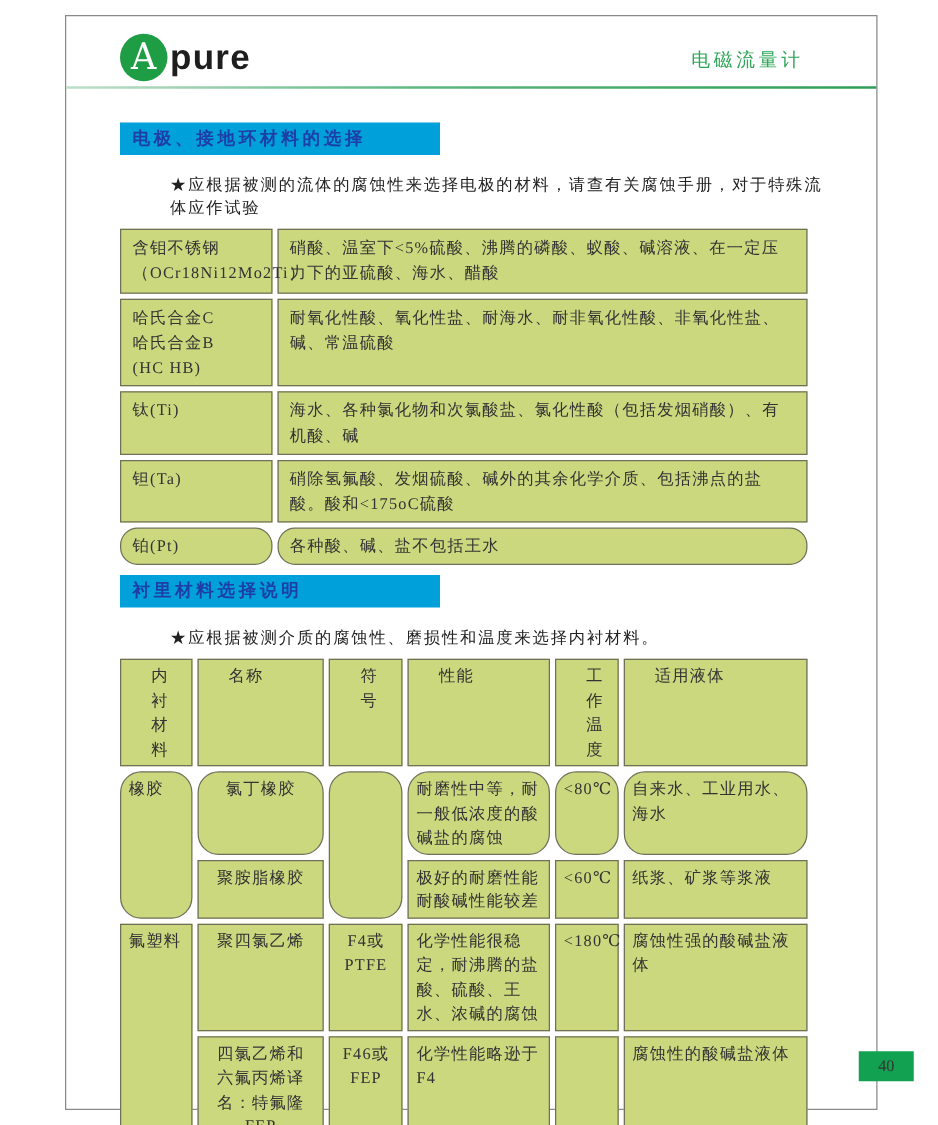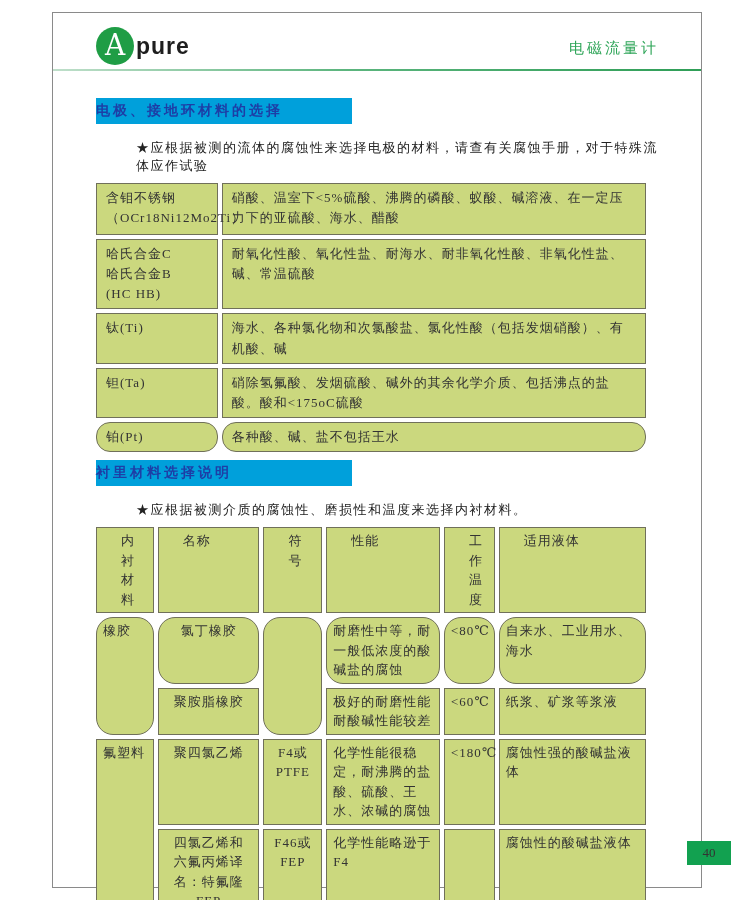--- a/index.html
+++ b/index.html
@@ -6,29 +6,29 @@
     font-family:"Liberation Serif","DejaVu Serif",serif;color:#333;}
   .page{position:absolute;left:52px;top:12px;width:650px;height:876px;
     border:1px solid #8a8a8a;background:#fff;box-sizing:border-box;}
   .page-header{position:relative;height:56px;}
   .logo{position:absolute;left:43px;top:14px;display:flex;align-items:center;}
   .logo-circle{width:38px;height:38px;border-radius:50%;background:#1f9d45;
     display:flex;align-items:center;justify-content:center;}
   .logo-letter{color:#ffffff;font-family:"DejaVu Serif",serif;font-size:28px;
     font-weight:400;line-height:1;transform:scaleY(1.05);}
   .logo-word{font-family:"Liberation Sans","DejaVu Sans",sans-serif;font-weight:bold;
-    font-size:23px;color:#1e1e1e;margin-left:2px;letter-spacing:1px;}
-  .doc-title{position:absolute;right:42px;top:26px;color:#2ea558;font-size:15px;
+    font-size:28px;color:#1e1e1e;margin-left:2px;letter-spacing:1px;}
+  .doc-title{position:absolute;right:58px;top:26px;color:#2ea558;font-size:15px;
     letter-spacing:3px;text-align:right;}
   .green-rule{position:absolute;left:0;right:0;top:56px;height:2px;
     background:linear-gradient(to right,#bfdfca,#5cb57e 45%,#2f9e57);}
   .content{padding:0 43px;}
   .section-bar{width:256px;height:26px;background:#00a0db;color:#1d3ea6;
     font-weight:bold;font-size:14px;letter-spacing:3px;display:flex;
-    align-items:center;padding-left:0;box-sizing:border-box;}
+    align-items:center;padding-left:10px;box-sizing:border-box;}
   .bar1{margin-top:29px;}
   .bar2{margin-top:4px;}
   .star-note{font-size:13px;letter-spacing:1.5px;margin-top:15px;color:#222;margin-left:40px;}
   table{border-collapse:separate;border-spacing:4px;margin-top:4px;
     margin-left:-4px;width:558px;table-layout:fixed;}
   td,th{background:#cbd87e;border:1px solid #70705a;font-size:13px;
     letter-spacing:1px;vertical-align:top;padding:4px 9px;line-height:1.55;
     white-space:pre-line;font-weight:normal;text-align:left;box-sizing:border-box;}
   .t1 col.c1{width:120px;} .t1 col.c2{width:418px;}
   .t1 .hdr-row td{height:26px;}

